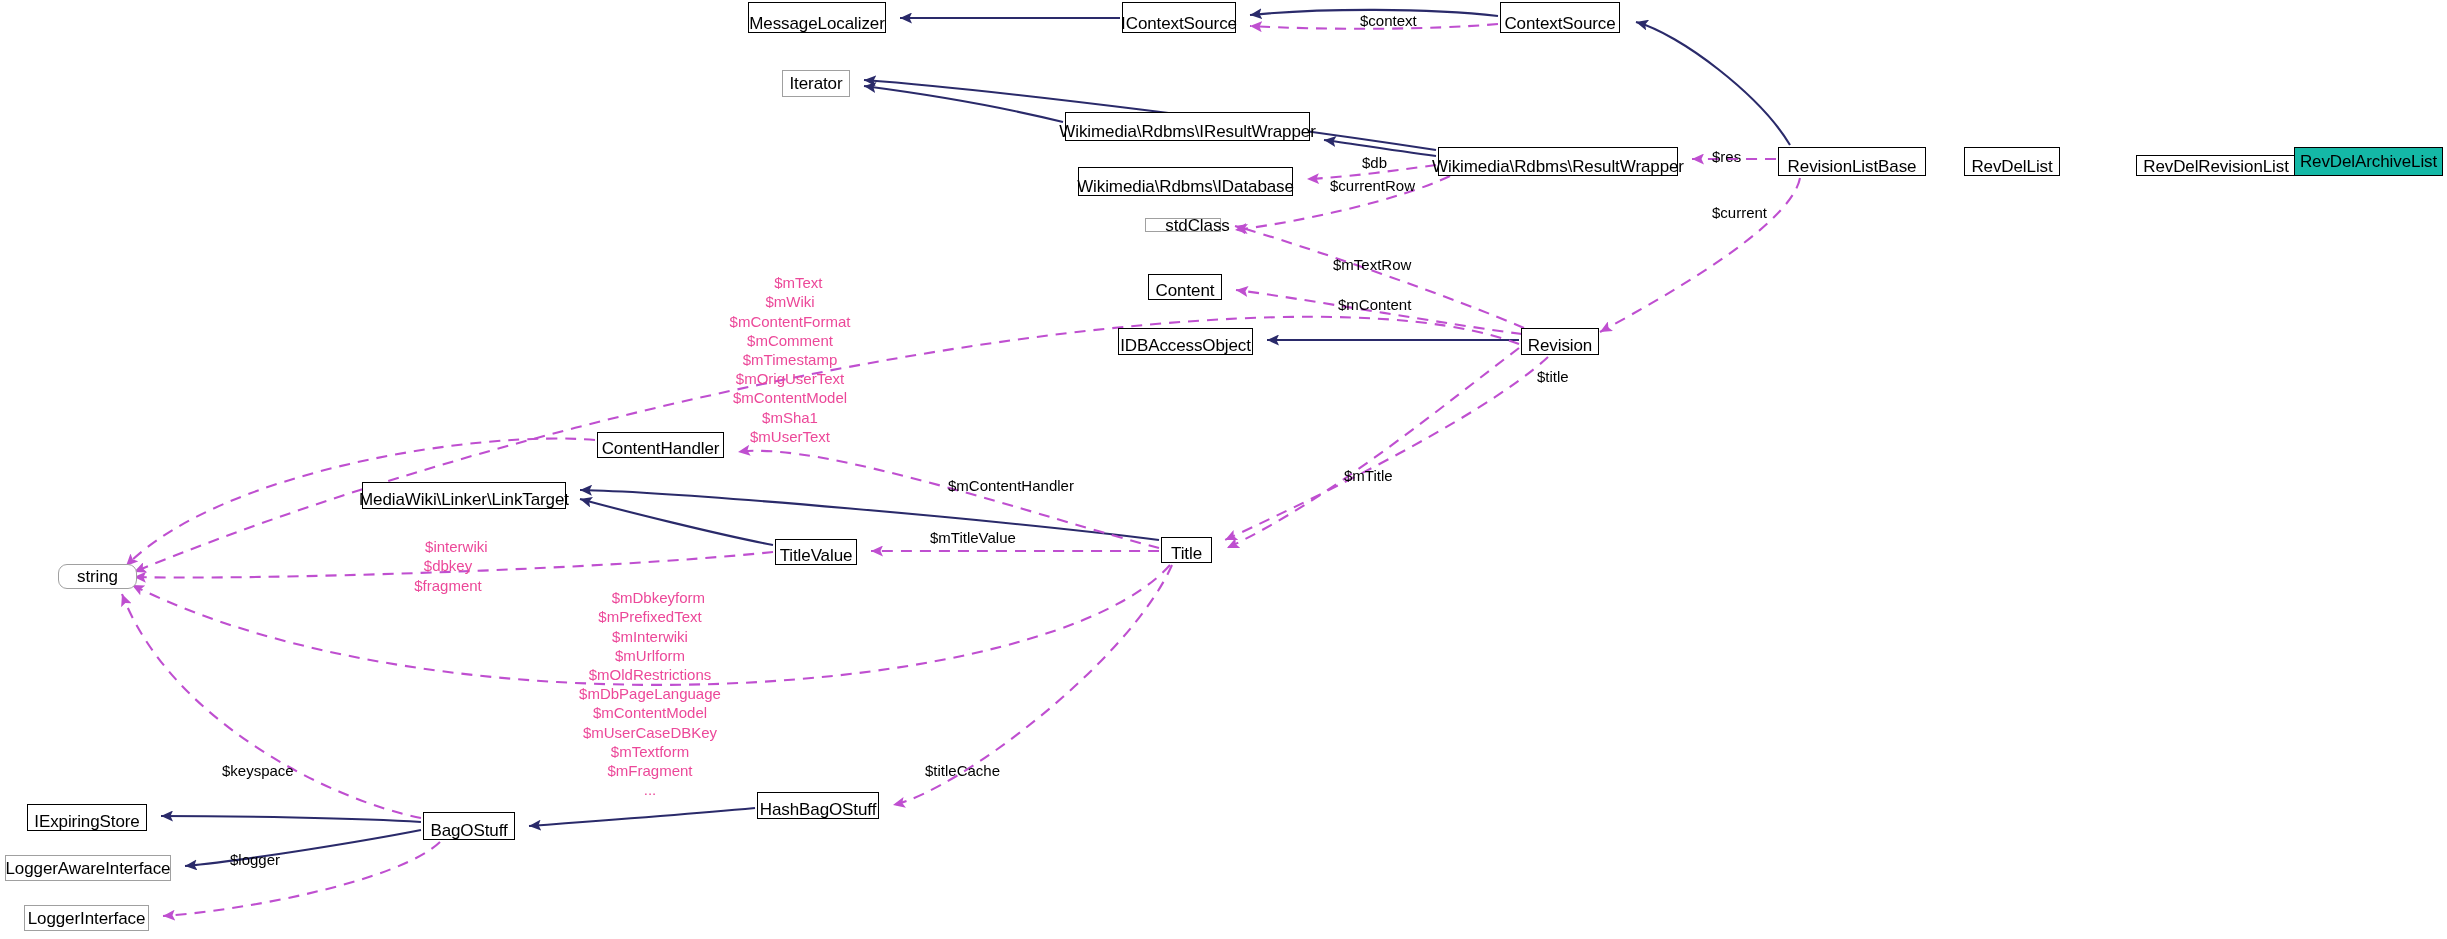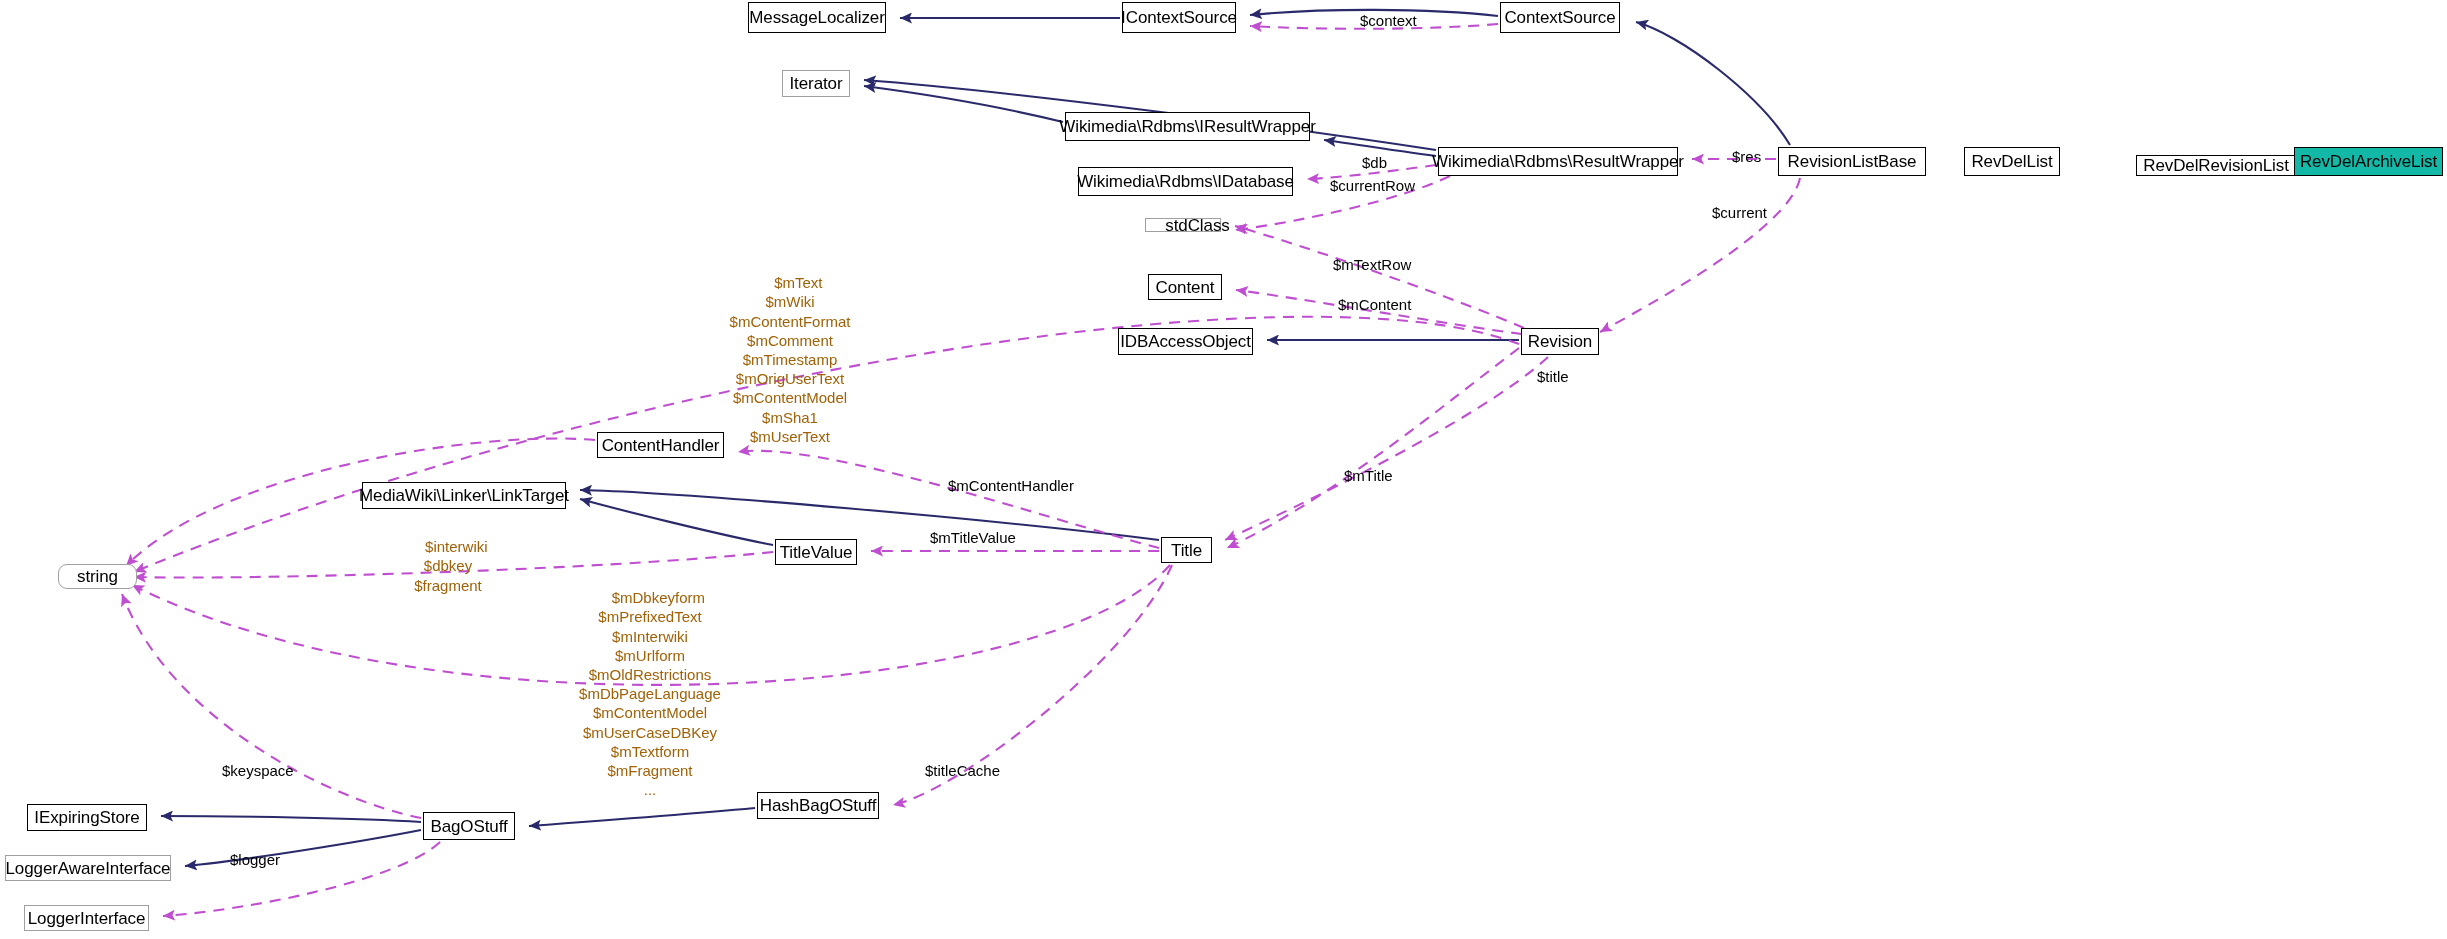--- a/index.html
+++ b/index.html
@@ -32,40 +32,41 @@
     background: #ffffff;
     font-size: 17px;
     line-height: 1;
     color: #000000;
     white-space: nowrap;
     padding: 0 7px;
     letter-spacing: -0.1px;
   }
   .node.solid {
     border: 1.6px solid #000000;
+    align-items: flex-end;
   }
   .node.faint {
     border: 1.4px solid #a0a0a0;
   }
   .node.highlight {
     background: #14b8a6;
     border: 1.6px solid #000000;
   }
   .edge-label {
     position: absolute;
     font-size: 15px;
     color: #000000;
     white-space: nowrap;
     line-height: 1.02;
     text-align: center;
   }
   .member-list {
     position: absolute;
     font-size: 15px;
-    color: #a16207;
+    color: #ec4899;
     white-space: pre;
     line-height: 1.28;
     text-align: center;
   }
 </style>
 </head>
 <body>
 
 <div id="diagram">
 
@@ -251,21 +252,21 @@
   </div>
 
   <div class="edge-label" style="left:1362px; top:155px;">
     <span>$db</span>
   </div>
 
   <div class="edge-label" style="left:1330px; top:178px;">
     <span>$currentRow</span>
   </div>
 
-  <div class="edge-label" style="left:1712px; top:149px;margin-left:20px;">
+  <div class="edge-label" style="left:1712px; top:149px;">
     <span>$res</span>
   </div>
 
   <div class="edge-label" style="left:1712px; top:205px;">
     <span>$current</span>
   </div>
 
   <div class="edge-label" style="left:1333px; top:257px;">
     <span>$mTextRow</span>
   </div>

